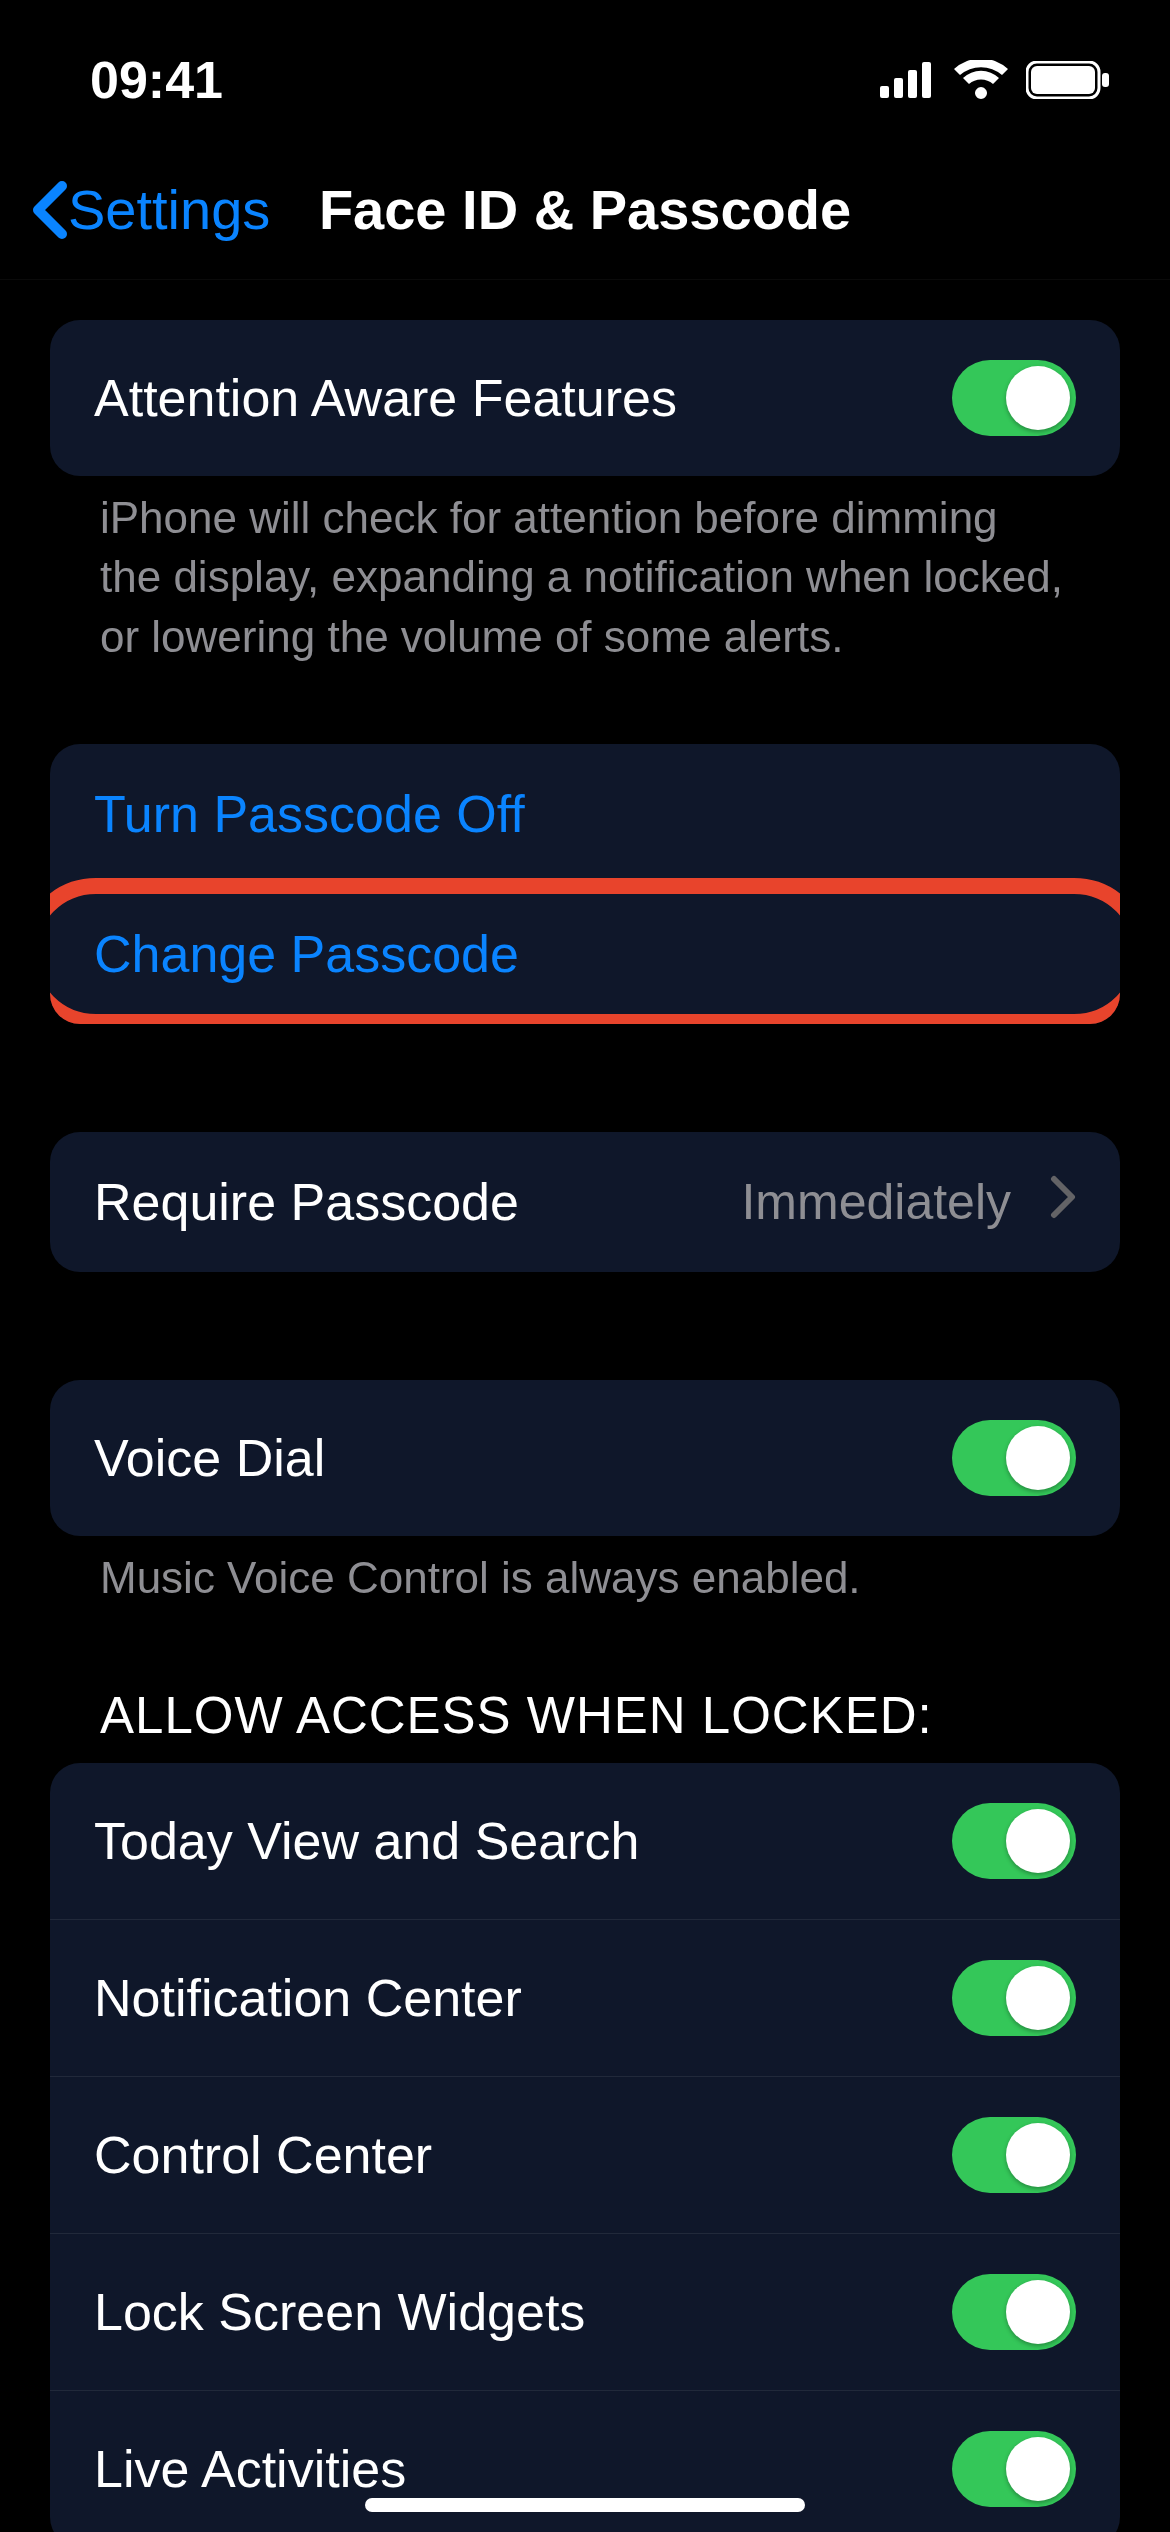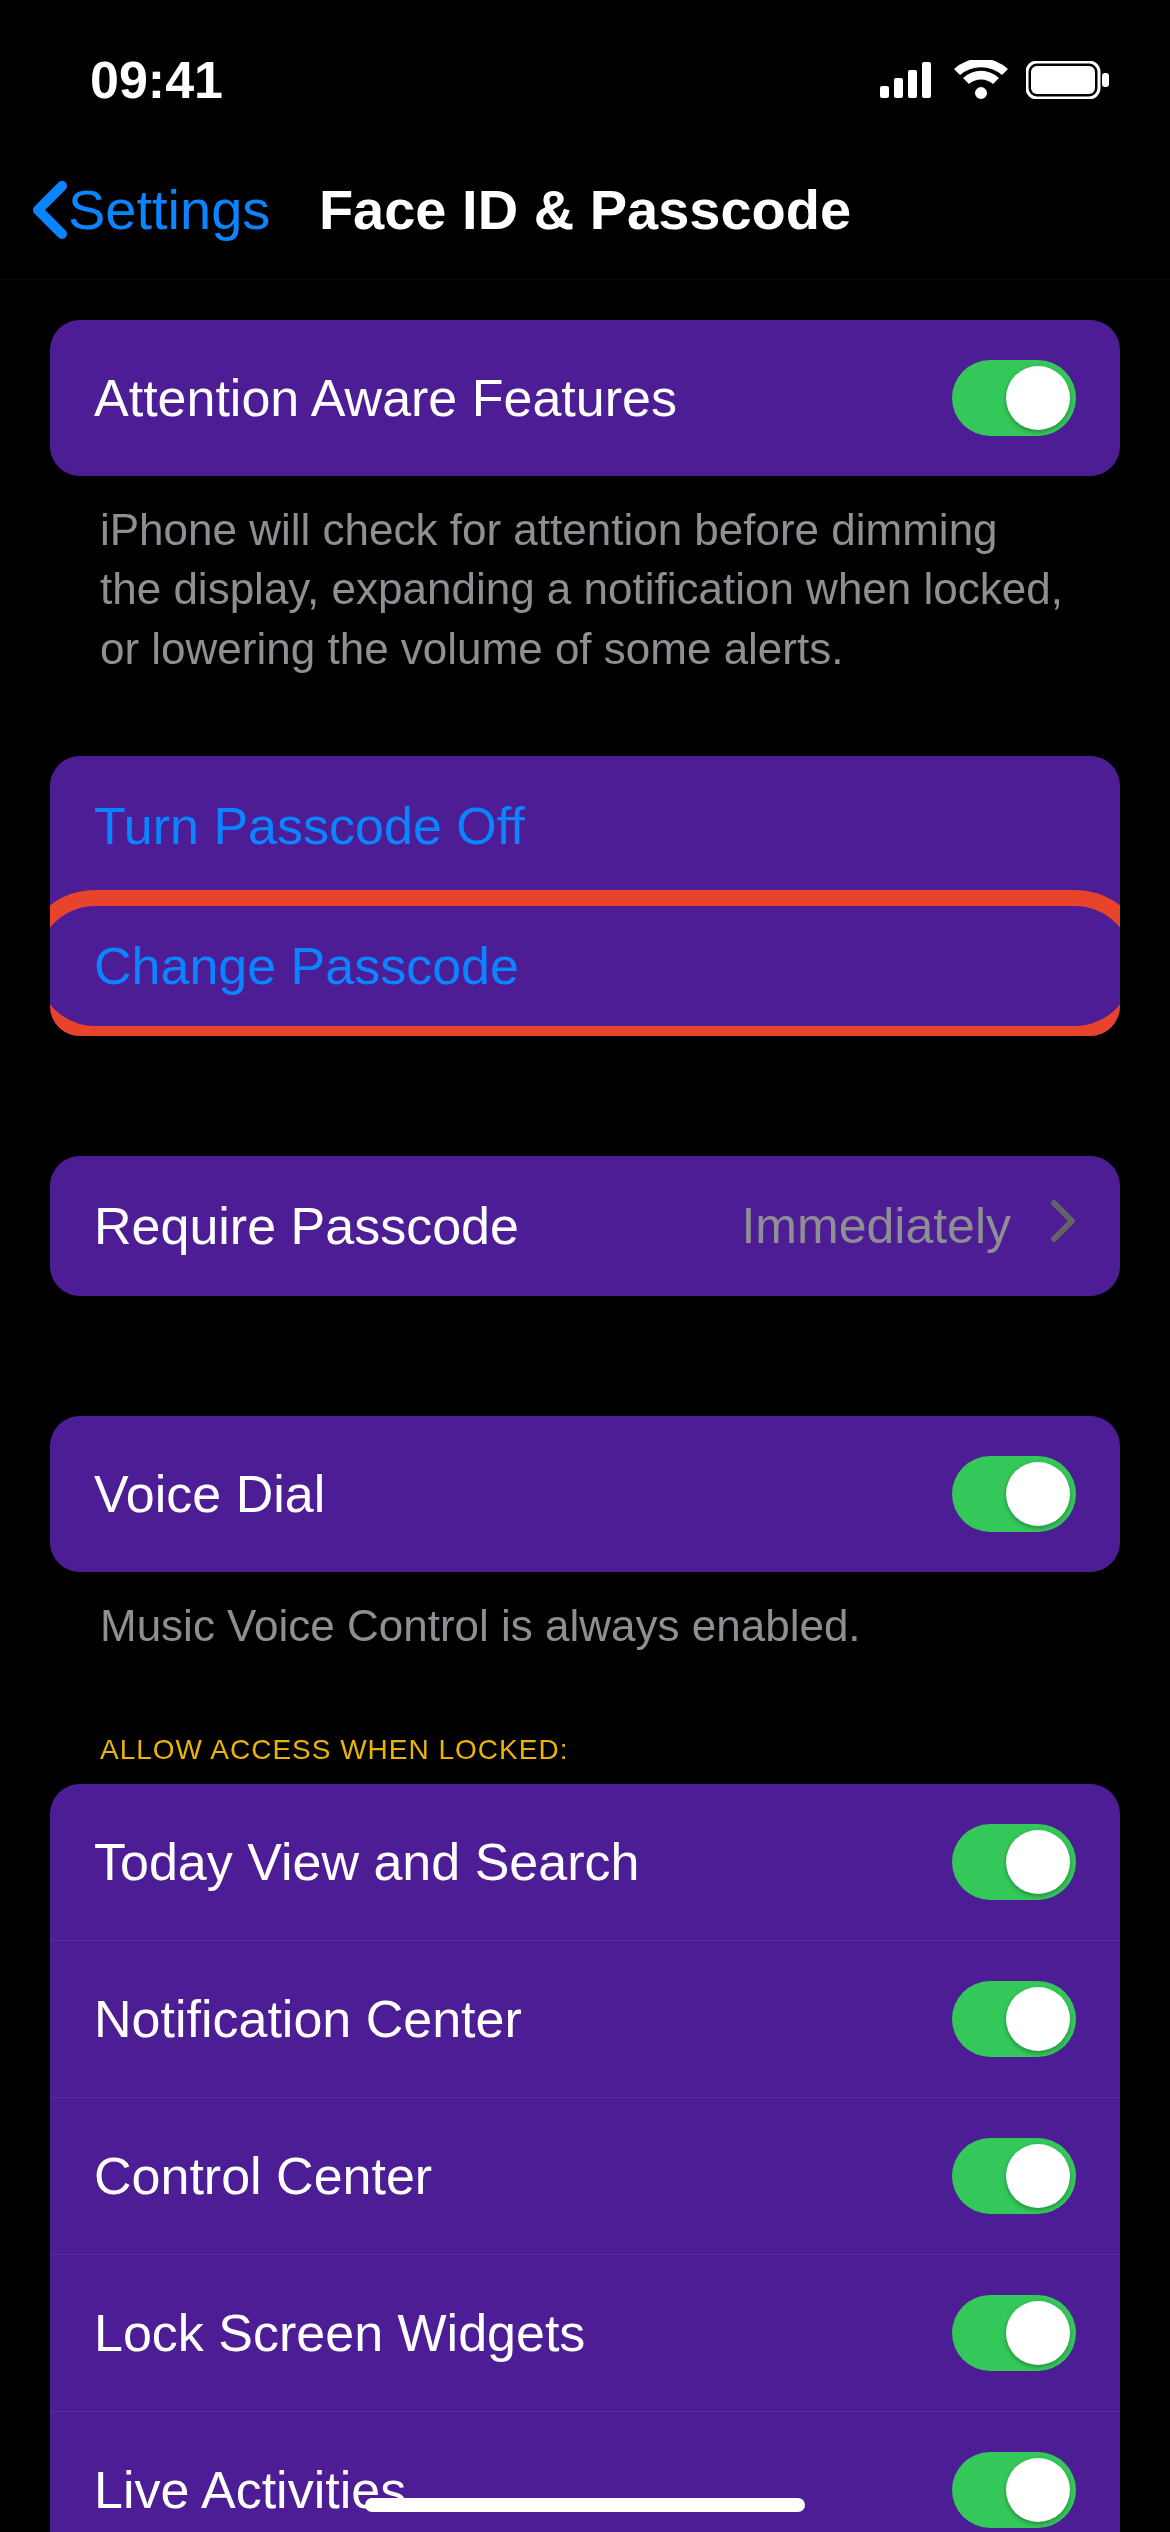--- a/index.html
+++ b/index.html
@@ -53,24 +53,24 @@
     font-size: 56px;
     font-weight: 600;
     color: #fff;
   }
 
   .content {
     padding: 40px 50px 0 50px;
   }
 
   .group {
-    background: #4c1d95;
+    background: #0f172a;
     border-radius: 30px;
     overflow: hidden;
-    margin-bottom: 12px;
+    margin-bottom: 0;
   }
   .row {
     display: flex;
     align-items: center;
     justify-content: space-between;
     padding: 40px 44px;
     min-height: 136px;
   }
   .row + .row {
     border-top: 1px solid rgba(255,255,255,0.08);
@@ -93,22 +93,22 @@
     gap: 39px;
   }
 
   .footer-text {
     color: #8e8e93;
     font-size: 44px;
     line-height: 1.35;
     padding: 12px 50px 0 50px;
   }
   .header-text {
-    color: #eab308;
-    font-size: 28px;
+    color: #ffffff;
+    font-size: 51px;
     letter-spacing: 1px;
     padding: 0 50px 18px 50px;
     text-transform: uppercase;
   }
 
   .spacer-md { height: 78px; }
   .spacer-lg { height: 108px; }
 
   
   .toggle {

